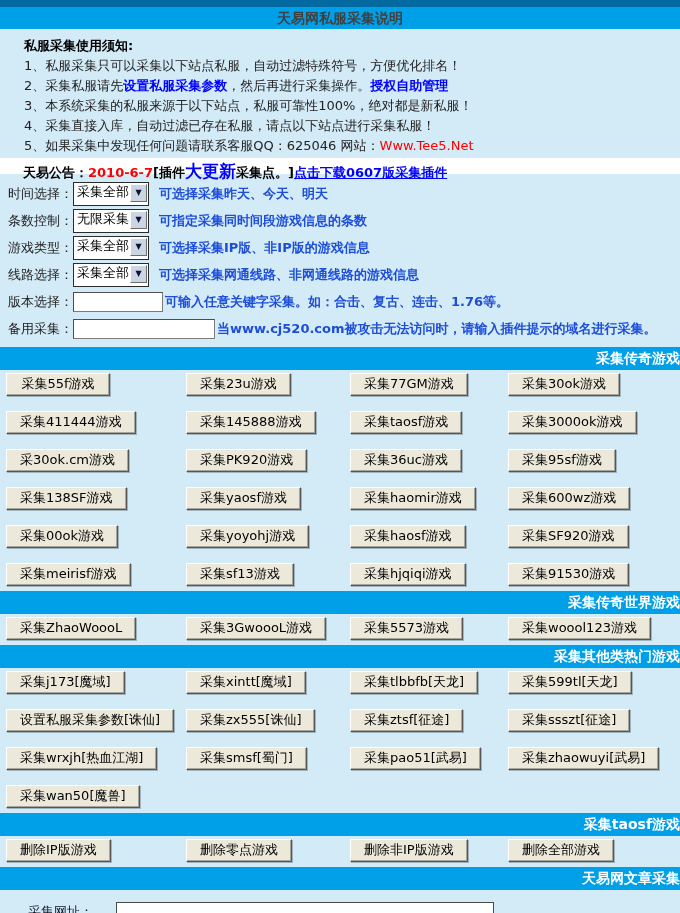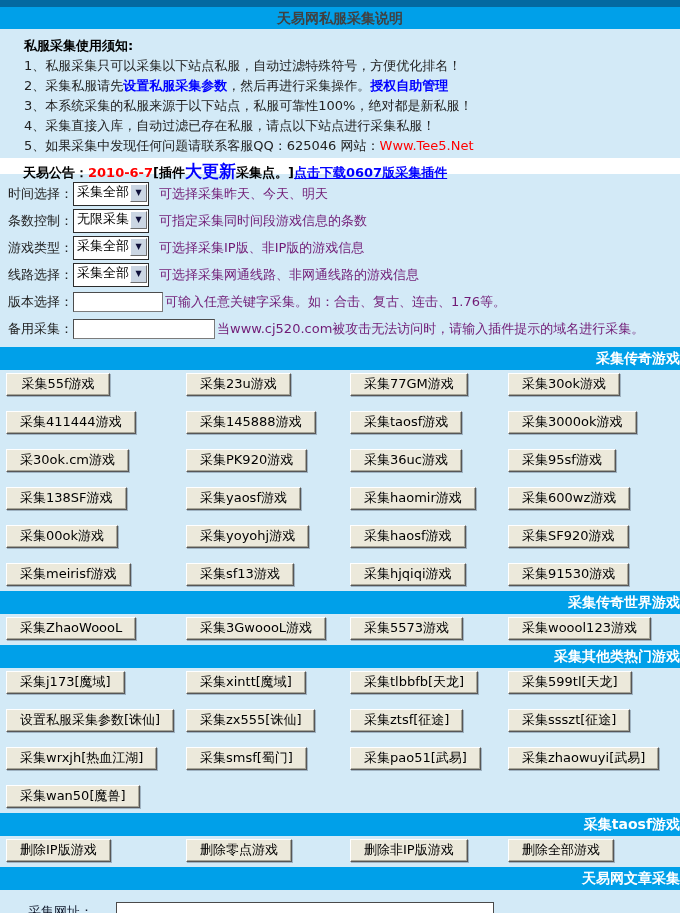--- a/index.html
+++ b/index.html
@@ -29,21 +29,21 @@
   .announce{
     background:#FFFFFF;height:16px;line-height:26px;padding-left:23px;
     font-weight:bold;color:#000;white-space:nowrap;
   }
   .announce .big-blue{color:#0000FF;font-size:17px;font-weight:bold;}
   .announce .dl-link{color:#0000FF;text-decoration:underline;cursor:pointer;}
   
   .filters{padding:6px 0 0 8px;}
   .form-row{height:27px;display:flex;align-items:center;white-space:nowrap;}
   .flabel{color:#222;}
-  .fhelp{color:#701a75;margin-left:10px;}
+  .fhelp{color:#1d4ed8;margin-left:10px;font-weight:bold;}
   .fhelp.tight{margin-left:2px;}
   
   .sel{
     display:inline-flex;align-items:flex-start;box-sizing:border-box;
     height:24px;background:#fff;border:1px solid #2b2b2b;cursor:pointer;
   }
   .sel .sel-text{padding:0 3px;flex:1;color:#000;font-size:13px;overflow:hidden;}
   .sel .sel-btn{
     width:15px;height:16px;margin:1px;flex:0 0 15px;
     background:#CBD6E3;border:1px solid;border-color:#fff #6d6d6d #6d6d6d #fff;

